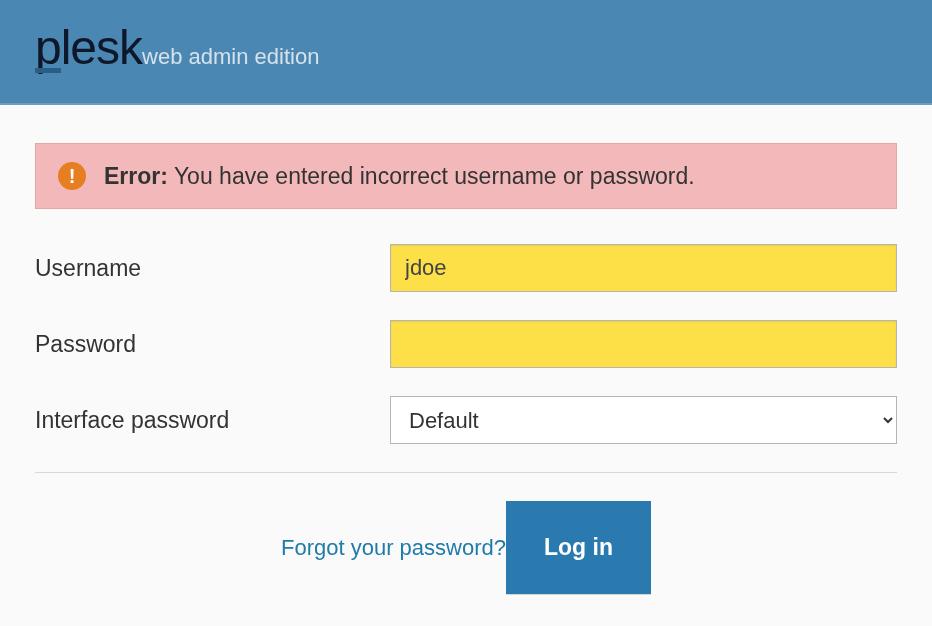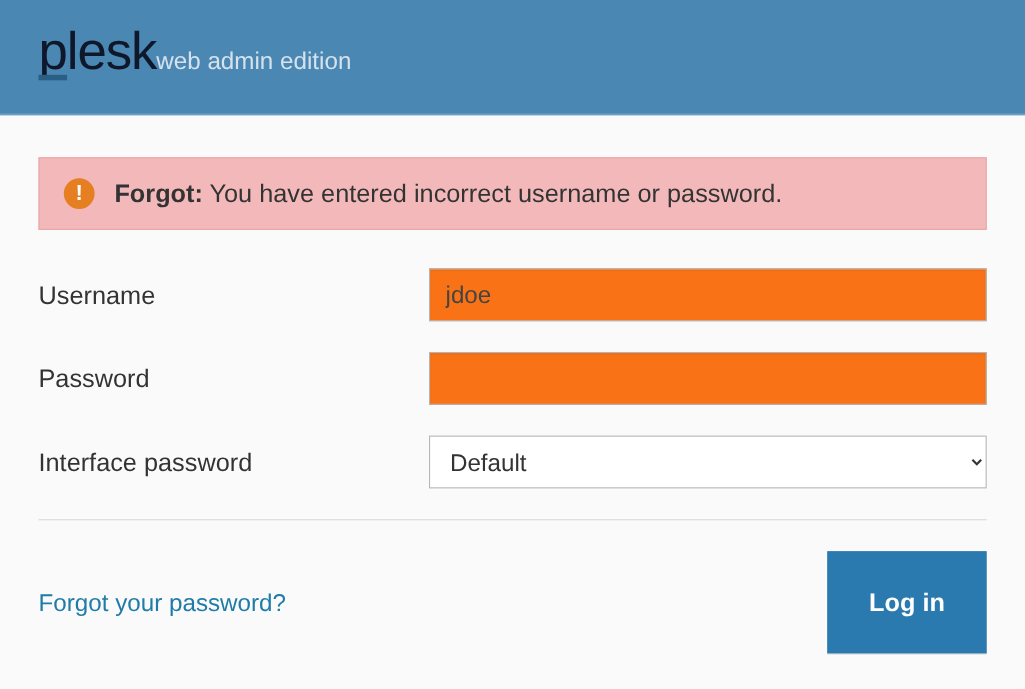--- a/index.html
+++ b/index.html
@@ -84,21 +84,21 @@
       font-size: 23px;
       color: #333;
     }
     .form-input-wrap {
       flex: 1;
     }
     .form-input {
       width: 100%;
       height: 48px;
       border: 1px solid #b5b5b5;
-      background: #f97316;
+      background: #fde047;
       padding: 0 14px;
       font-size: 22px;
       color: #444;
       font-family: inherit;
       box-shadow: inset 0 1px 2px rgba(0,0,0,0.08);
     }
     .form-select {
       width: 100%;
       height: 48px;
       border: 1px solid #b5b5b5;
@@ -108,21 +108,21 @@
       color: #333;
       font-family: inherit;
     }
     .divider {
       border: none;
       border-top: 1px solid #d9d9d9;
       margin: 22px 0 28px 0;
     }
     .footer {
       display: flex;
-      justify-content: space-between;
+      justify-content: center;
       align-items: center;
     }
     .forgot-link {
       color: #1f7ba8;
       font-size: 22px;
       text-decoration: none;
     }
     .login-btn {
       background: #2a7ab0;
       color: #fff;
@@ -143,21 +143,21 @@
     <span class="logo-underline"></span>
   </div>
   <div class="subtitle">web admin edition</div>
 </div>
 
 <div class="content">
 
   <div class="error-box">
     <div class="error-icon">!</div>
     <div class="error-text">
-      <span class="error-label">Forgot:</span><span> You have entered incorrect username or password.</span>
+      <span class="error-label">Error:</span><span> You have entered incorrect username or password.</span>
     </div>
   </div>
 
   <div class="form-row">
     <div class="form-label">Username</div>
     <div class="form-input-wrap">
       <input class="form-input" type="text" value="jdoe" style="">
     </div>
   </div>
 

